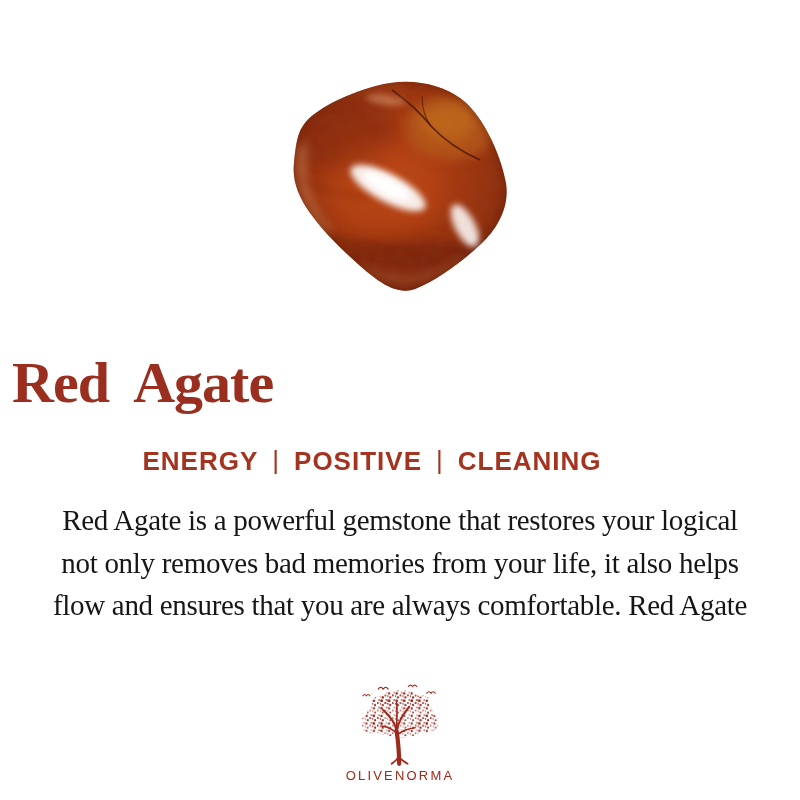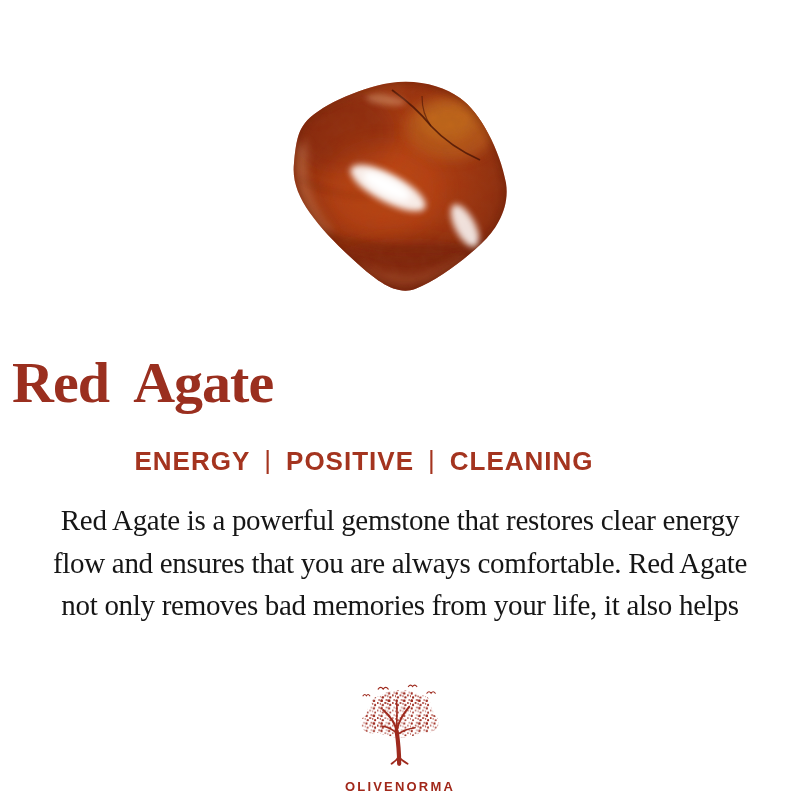--- a/index.html
+++ b/index.html
@@ -28,21 +28,21 @@
     font-family: "Liberation Serif", serif;
     font-size: 58px;
     line-height: 80px;
     font-weight: 700;
     letter-spacing: -1px;
     word-spacing: 14px;
     color: #9a2f1f;
   }
   .tags {
     position: absolute;
-    left: 0;
+    left: 8px;
     top: 444px;
     width: 728px;
     text-align: center;
     font-family: "Liberation Sans", sans-serif;
     font-size: 26px;
     line-height: 34px;
     font-weight: 600;
     letter-spacing: 1px;
     color: #a4341f;
   }
@@ -66,24 +66,24 @@
   }
   .brand {
     position: absolute;
     left: 0;
     top: 684px;
     width: 800px;
     text-align: center;
   }
   .brand .tree { display: block; margin: 0 auto; }
   .brand-name {
-    margin-top: 11px;
+    margin-top: 0;
     font-family: "Liberation Sans", sans-serif;
     font-size: 13px;
-    font-weight: 700;
+    font-weight: 400;
     letter-spacing: 2.2px;
     color: #a1281a;
   }
 </style>
 </head>
 <body>
 
 <div class="canvas">
 
   <div class="stone-wrap">
@@ -152,23 +152,23 @@
     </svg>
   </div>
 
   <h1 class="title">Red Agate</h1>
 
   <div class="tags">
     <span>ENERGY</span><span class="sep">|</span><span>POSITIVE</span><span class="sep">|</span><span>CLEANING</span>
   </div>
 
   <div class="desc">
-    <div>Red Agate is a powerful gemstone that restores clear energy</div>
+    <div>Red Agate is a powerful gemstone that restores your logical</div>
+    <div>not only removes bad memories from your life, it also helps</div>
     <div>flow and ensures that you are always comfortable. Red Agate</div>
-    <div>not only removes bad memories from your life, it also helps</div>
   </div>
 
   <div class="brand">
     <svg class="tree" width="104" height="84" viewBox="0 0 120 100">
       <defs>
         <pattern id="lv" width="9" height="9" patternUnits="userSpaceOnUse">
           <circle cx="2" cy="2" r="1.35" fill="#9e2a1e"></circle>
           <circle cx="6.5" cy="4.5" r="0.95" fill="#9e2a1e"></circle>
           <circle cx="3.5" cy="7" r="1.15" fill="#9e2a1e"></circle>
           <circle cx="8" cy="1" r="0.75" fill="#9e2a1e"></circle>

